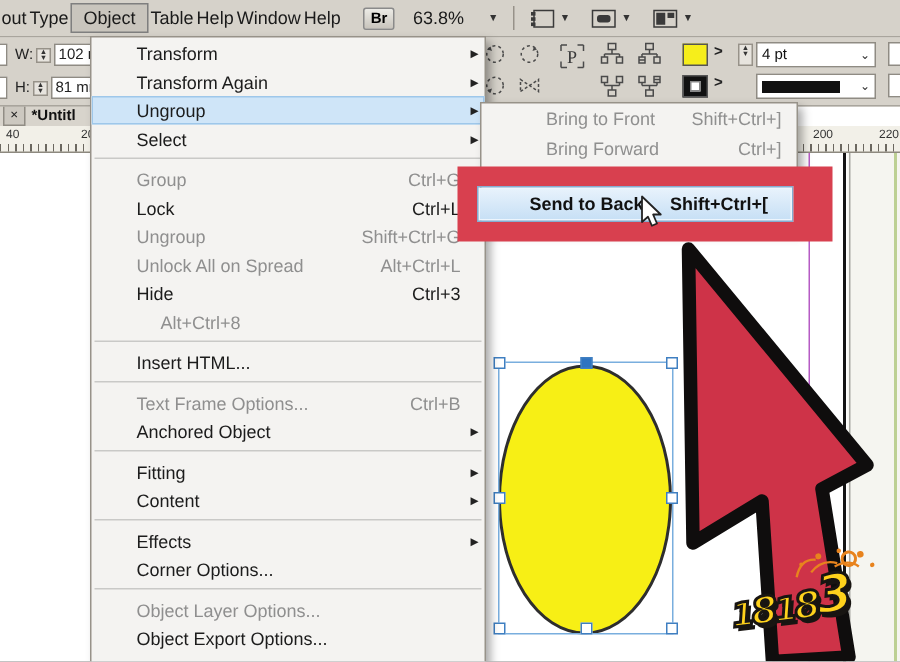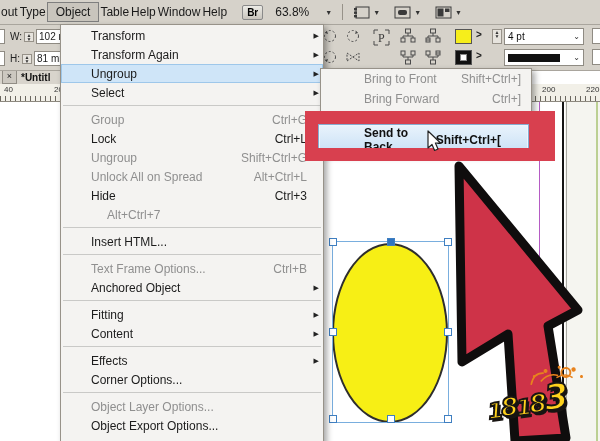--- a/index.html
+++ b/index.html
@@ -70,21 +70,21 @@
   .mi-short{margin-left:16px;}
   .mi-arrow{position:absolute;right:4px;top:50%;transform:translateY(-50%);font-size:7px;color:#222;}
   .mi.disabled{color:#8f8f8f;}
   .mi.hl{background:#cfe5f8;box-shadow:inset 0 0 0 1px #9ec7ea;}
   .menu-sep{height:1px;background:#c9c9c7;margin:3px 2px 4px 2px;}
 
   
   .sendback{left:318px;top:124px;width:211px;height:24px;
             background:linear-gradient(#e9f3fc,#c6dff5);border:1px solid #86add1;
             box-shadow:inset 0 0 0 1px #edf5fd;display:flex;align-items:center;
-            font-size:12px;color:#111;padding:15px;box-sizing:border-box;}
+            font-size:12px;color:#111;padding:4px;box-sizing:border-box;}
   .sendback .lab{margin-left:30px;flex:1;font-weight:bold;}
   .sendback .sc{margin-right:12px;font-weight:bold;}
 
   
   .redbox{left:305px;top:111px;width:211px;height:24px;background:transparent;
           border-style:solid;border-color:#d8404f;border-width:13px 26px 13px 13px;}
 
   
   .wm{left:484px;top:378px;width:110px;height:60px;transform:rotate(-7deg);}
   .wm-text{position:absolute;left:4px;top:6px;display:flex;align-items:flex-end;
@@ -330,21 +330,21 @@
         <span class="mi-arrow"></span>
       </div>
 
       <div class="mi">
         <span class="mi-label">Hide</span>
         <span class="mi-short">Ctrl+3</span>
         <span class="mi-arrow"></span>
       </div>
 
       <div class="mi disabled">
-        <span class="mi-short">Alt+Ctrl+7</span>
+        <span class="mi-short">Alt+Ctrl+8</span>
         <span class="mi-arrow"></span>
       </div>
     <div class="menu-sep"></div>
       <div class="mi">
         <span class="mi-label">Insert HTML...</span>
         <span class="mi-short"></span>
         <span class="mi-arrow"></span>
       </div>
     <div class="menu-sep"></div>
       <div class="mi disabled">

